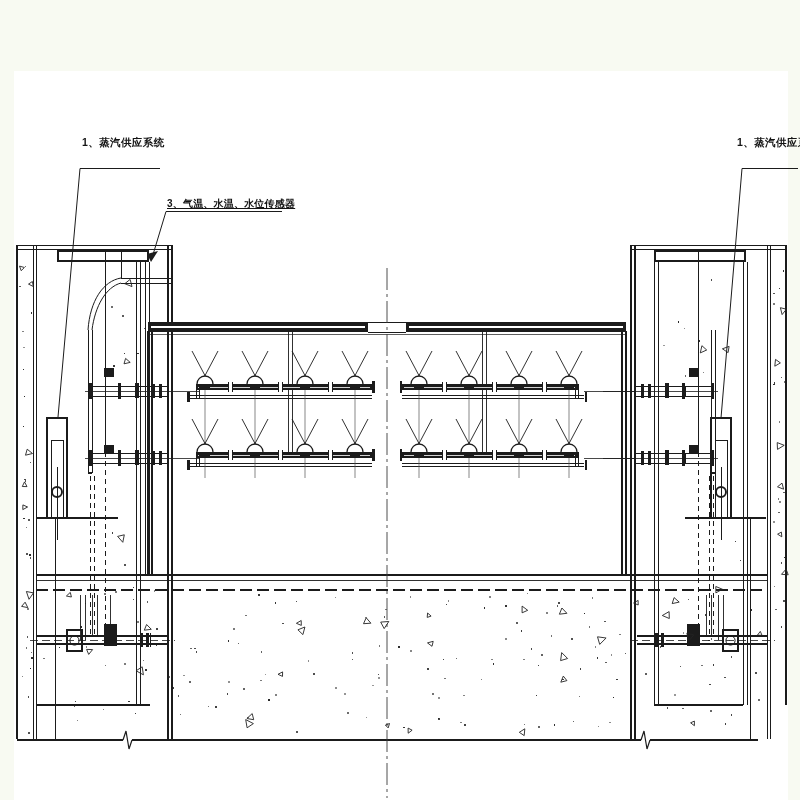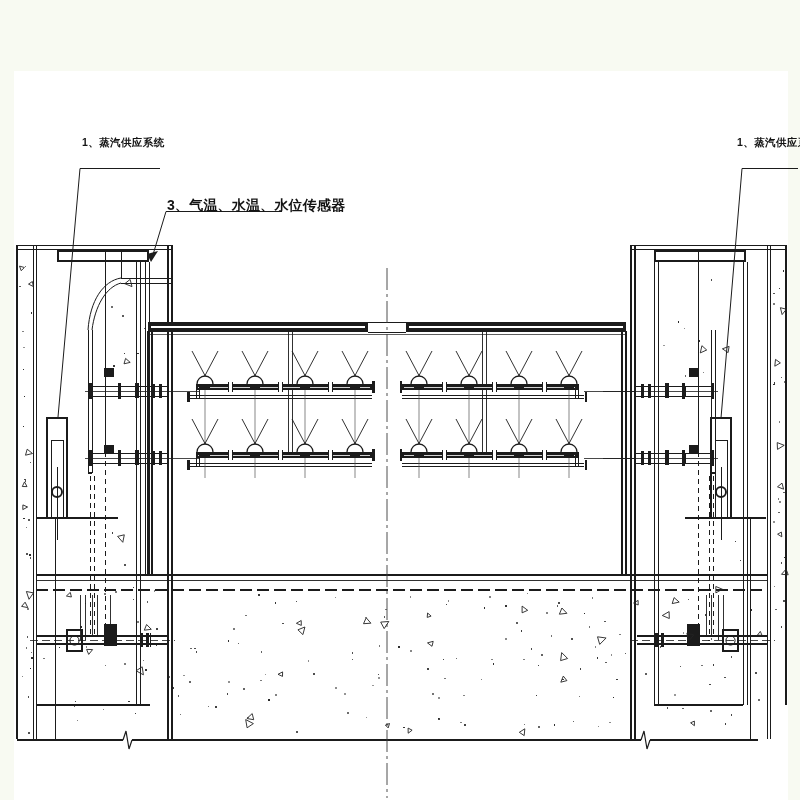--- a/index.html
+++ b/index.html
@@ -3,21 +3,21 @@
 <meta charset="utf-8">
 <style>
   html,body{margin:0;padding:0;}
   body{background:#f8faf2;font-family:"Liberation Sans",sans-serif;}
   #page{position:relative;width:800px;height:800px;overflow:hidden;background:#f8faf2;}
   #canvas{position:absolute;left:14px;top:71px;width:774px;height:729px;background:#ffffff;}
   svg{position:absolute;left:0;top:0;}
   .cad-label{position:absolute;color:#141414;font-weight:bold;white-space:nowrap;
              font-family:"Liberation Sans",sans-serif;}
   #label-steam-left{left:82px;top:136px;font-size:10.5px;letter-spacing:0.4px;}
-  #label-sensors{left:167px;top:197px;font-size:14px;letter-spacing:0.2px;}
+  #label-sensors{left:167px;top:197px;font-size:10px;letter-spacing:0.2px;text-decoration:underline;}
   #label-steam-right{left:737px;top:136px;font-size:10.5px;letter-spacing:0.4px;}
 </style>
 </head>
 <body>
 
 <div id="page">
   <div id="canvas"></div>
   <svg id="drawing" width="800" height="800" viewBox="0 0 800 800">
       <g shape-rendering="crispEdges">
         <line x1="17" y1="245" x2="17" y2="739" stroke="#1b1b1b" stroke-width="1.3"></line>

